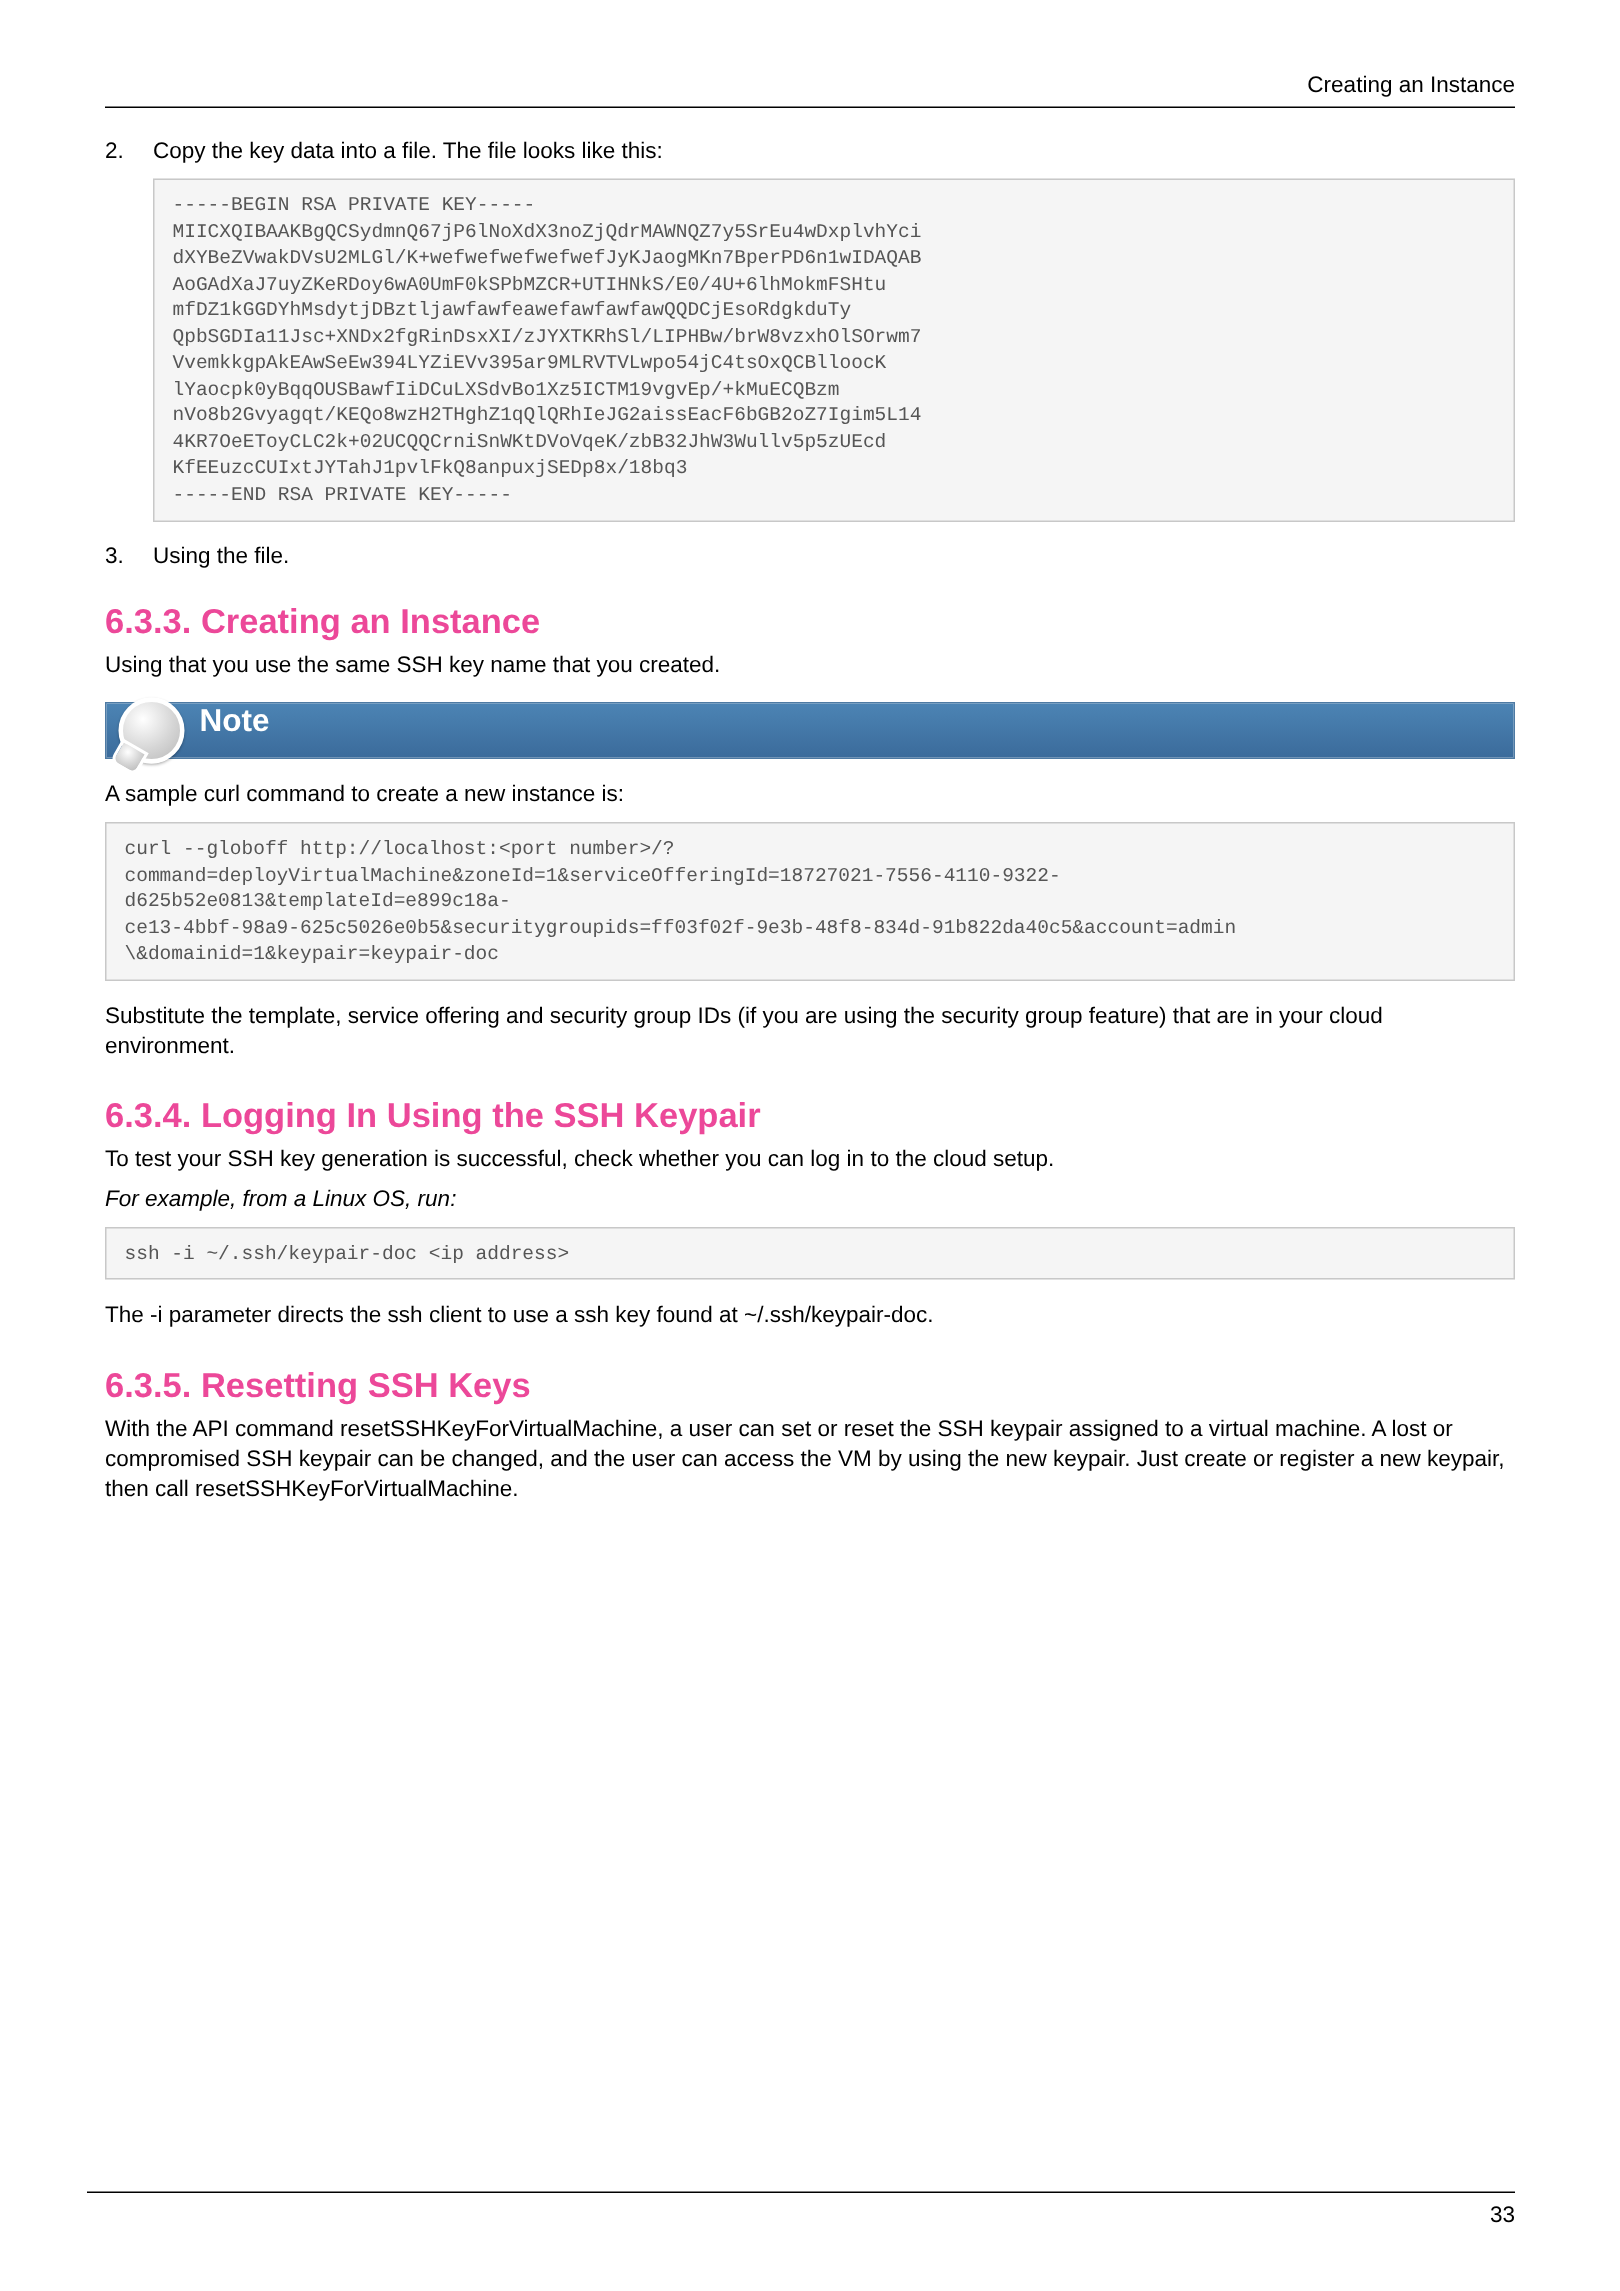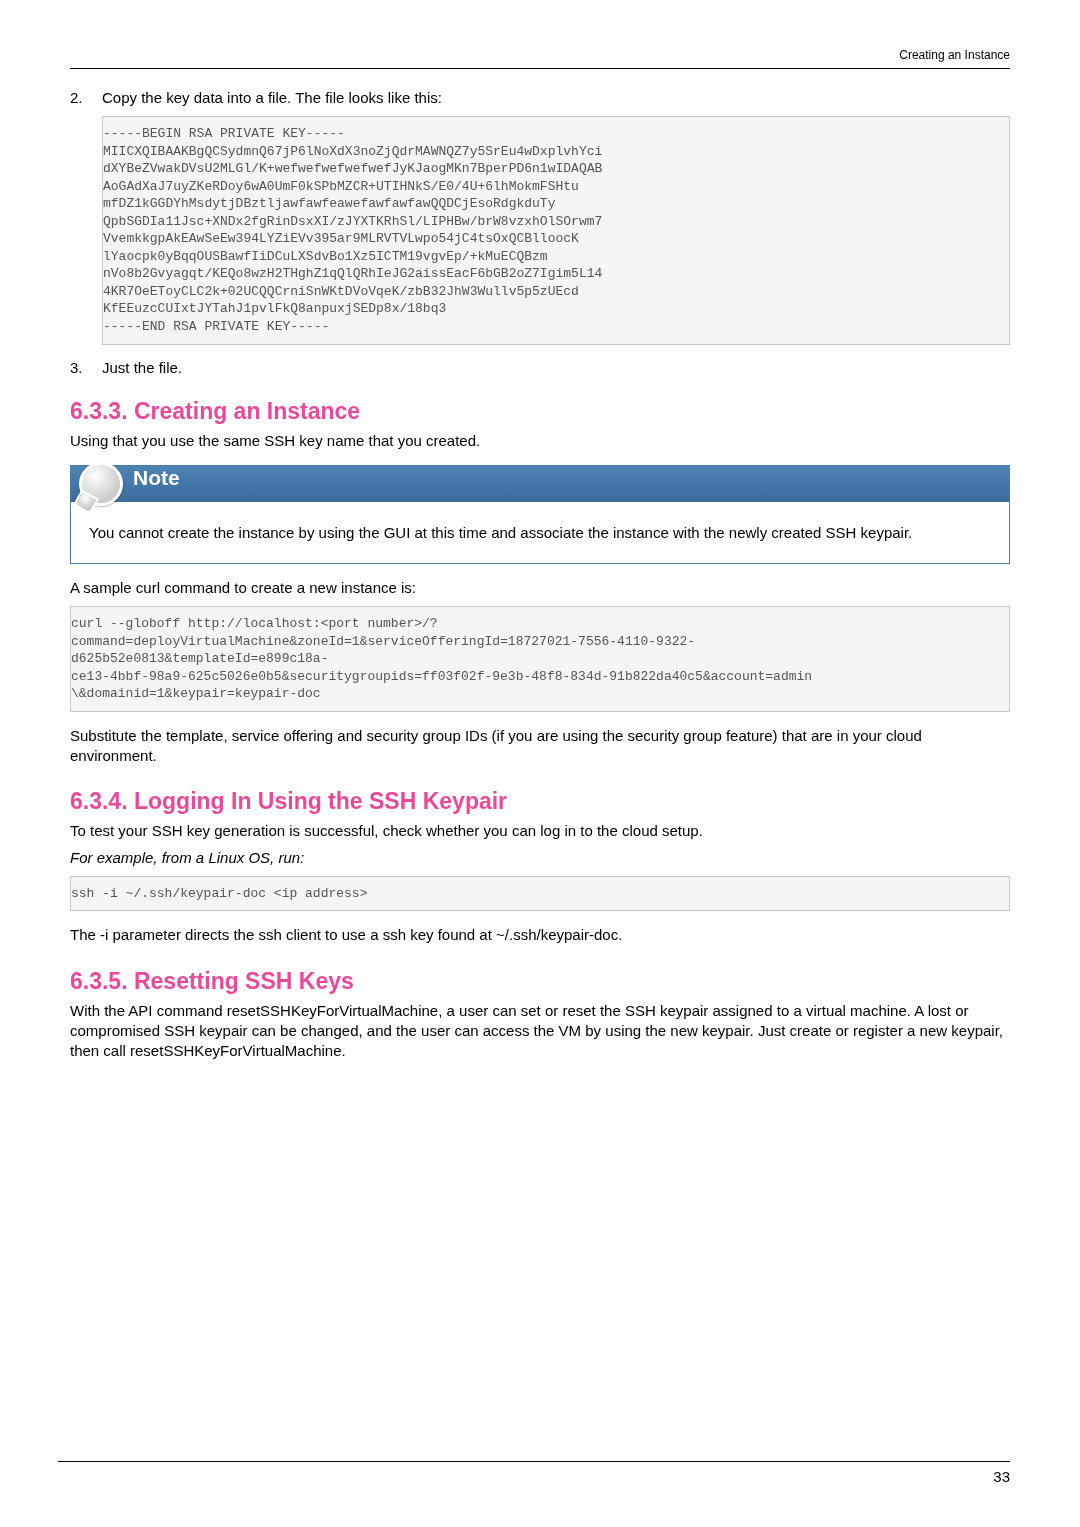--- a/index.html
+++ b/index.html
@@ -8,21 +8,21 @@
     font-size: 15px;
     color: #000;
     width: 1080px;
     height: 1527px;
     padding: 48px 70px 40px 70px;
     position: relative;
     background: #fff;
   }
   .header-right {
     text-align: right;
-    font-size: 12px;
+    font-size: 15px;
     margin-bottom: 6px;
   }
   hr.top-rule {
     border: none;
     border-top: 1px solid #000;
     margin-bottom: 20px;
   }
   .ol-item {
     display: flex;
     margin-bottom: 10px;
@@ -30,21 +30,21 @@
   .ol-num {
     width: 32px;
     flex-shrink: 0;
   }
   .code-block {
     font-family: "Liberation Mono", "Courier New", monospace;
     font-size: 13px;
     line-height: 1.35;
     background: #f5f5f5;
     border: 1px solid #c8c8c8;
-    padding: 8px 0;
+    padding: 8px 12px;
     color: #555;
     white-space: pre;
     overflow: hidden;
     margin-top: 8px;
     margin-bottom: 14px;
   }
   .code-block.indent {
     margin-left: 32px;
   }
   h2.section {
@@ -117,32 +117,31 @@
 QpbSGDIa11Jsc+XNDx2fgRinDsxXI/zJYXTKRhSl/LIPHBw/brW8vzxhOlSOrwm7
 VvemkkgpAkEAwSeEw394LYZiEVv395ar9MLRVTVLwpo54jC4tsOxQCBlloocK
 lYaocpk0yBqqOUSBawfIiDCuLXSdvBo1Xz5ICTM19vgvEp/+kMuECQBzm
 nVo8b2Gvyagqt/KEQo8wzH2THghZ1qQlQRhIeJG2aissEacF6bGB2oZ7Igim5L14
 4KR7OeEToyCLC2k+02UCQQCrniSnWKtDVoVqeK/zbB32JhW3Wullv5p5zUEcd
 KfEEuzcCUIxtJYTahJ1pvlFkQ8anpuxjSEDp8x/18bq3
 -----END RSA PRIVATE KEY-----</div>
 
 <div class="ol-item">
   <div class="ol-num">3.</div>
-  <div>Just the file.</div>
+  <div>Using the file.</div>
 </div>
 
 <h2 class="section">6.3.3. Creating an Instance</h2>
 <p>Using that you use the same SSH key name that you created.</p>
 
 <div class="note-box">
   <div class="note-head">
     <div class="note-icon"></div>
     <div class="note-title">Note</div>
   </div>
-  <div class="note-body">You cannot create the instance by using the GUI at this time and associate the instance with the newly created SSH keypair.</div>
 </div>
 
 <p>A sample curl command to create a new instance is:</p>
 
 <div class="code-block">curl --globoff http://localhost:&lt;port number&gt;/?
 command=deployVirtualMachine&amp;zoneId=1&amp;serviceOfferingId=18727021-7556-4110-9322-
 d625b52e0813&amp;templateId=e899c18a-
 ce13-4bbf-98a9-625c5026e0b5&amp;securitygroupids=ff03f02f-9e3b-48f8-834d-91b822da40c5&amp;account=admin
 \&amp;domainid=1&amp;keypair=keypair-doc</div>
 

